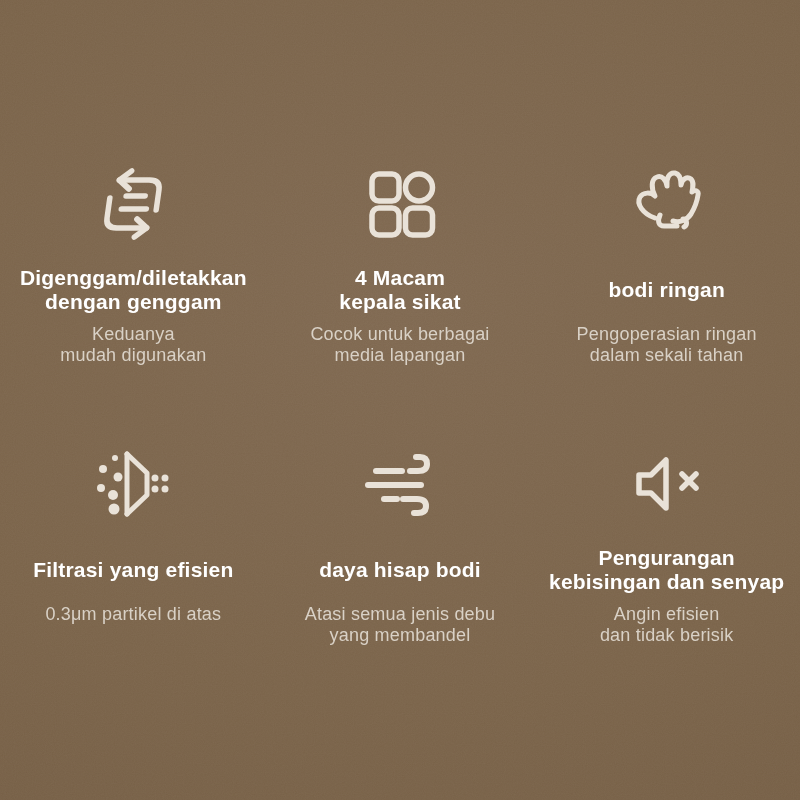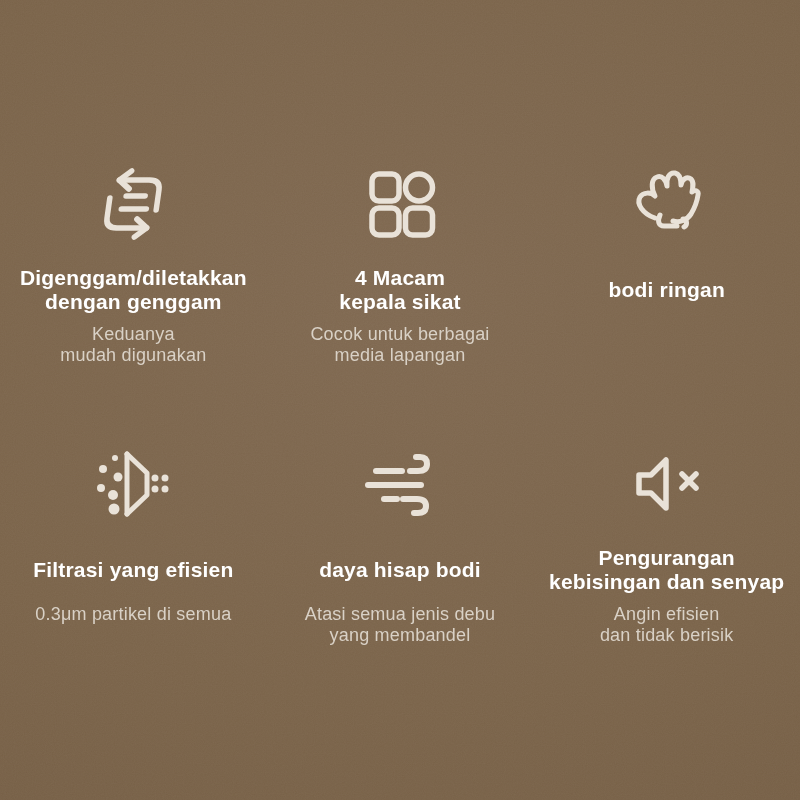--- a/index.html
+++ b/index.html
@@ -128,20 +128,22 @@
     <div class="icon-wrap">
       <svg width="72" height="72" viewBox="0 0 72 72">
         <g class="icon-stroke" stroke-width="5">
           <path d="M24 50 C12 46 5 36 9 29 C12 24 20 24 24 28 C20 20 20 11 26 9 C31 7 35 12 36 18 C35 11 38 4 44 5 C49 6 50 12 50 17 C51 11 56 8 60 11 C63 14 62 19 61 24 C64 21 68 23 67 27 C66 34 63 41 60 46 C56 52 49 55 42 53"></path>
           <path d="M29 47 C26 54 28 58 33 58 L46 58"></path>
           <path d="M52 51 C56 51 57 57 53 59"></path>
         </g>
       </svg>
     </div>
     <h2 class="title">bodi ringan</h2>
+    <p class="subtitle">Pengoperasian ringan
+dalam sekali tahan</p>
   </section>
 
   <section class="card">
     <div class="icon-wrap">
       <svg width="76" height="72" viewBox="0 0 76 72">
         <g class="icon-stroke" stroke-width="5">
           <path d="M32 6 V66"></path>
           <path d="M32 6 L52 25 V47 L32 66"></path>
         </g>
         <g class="icon-fill">
@@ -152,21 +154,21 @@
           <circle cx="18" cy="47" r="5"></circle>
           <circle cx="19" cy="61" r="5.5"></circle>
           <circle cx="60" cy="30" r="3.5"></circle>
           <circle cx="70" cy="30" r="3.5"></circle>
           <circle cx="60" cy="41" r="3.5"></circle>
           <circle cx="70" cy="41" r="3.5"></circle>
         </g>
       </svg>
     </div>
     <h2 class="title">Filtrasi yang efisien</h2>
-    <p class="subtitle">0.3μm partikel di semua</p>
+    <p class="subtitle">0.3μm partikel di atas</p>
   </section>
 
   <section class="card">
     <div class="icon-wrap">
       <svg width="74" height="64" viewBox="0 0 74 64">
         <g class="icon-stroke" stroke-width="6">
           <path d="M13 19 H39"></path>
           <path d="M47 19 H55 Q64 19 64 12 Q64 5 57 5 H53"></path>
           <path d="M5 33 H58"></path>
           <path d="M21 47 H34"></path>

